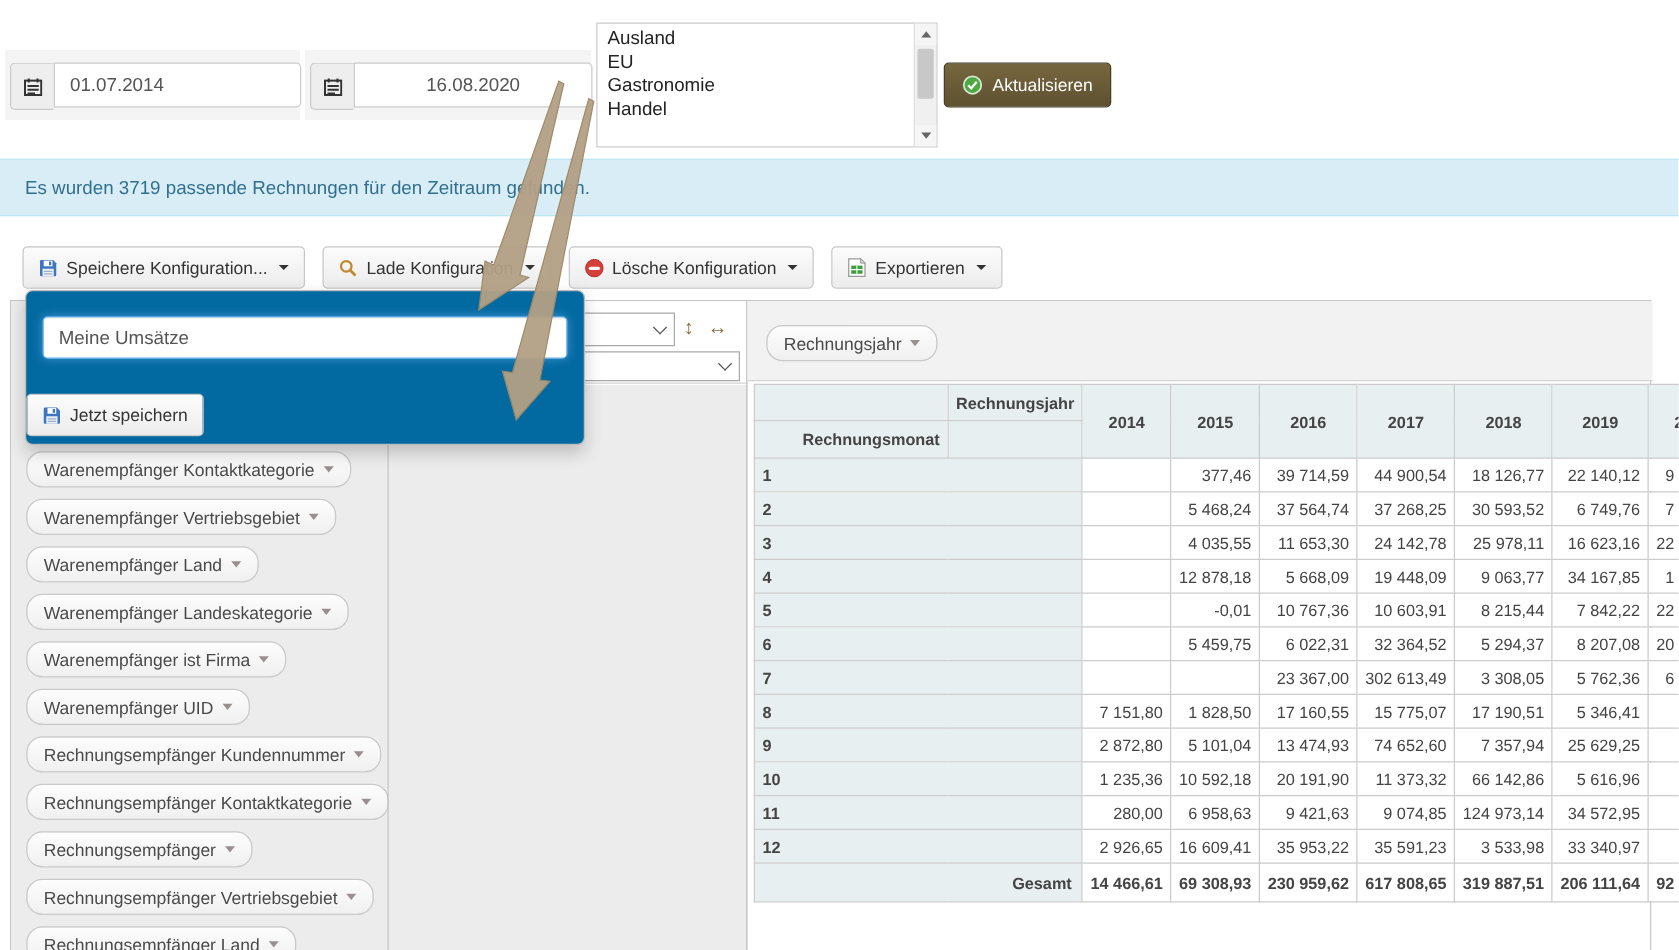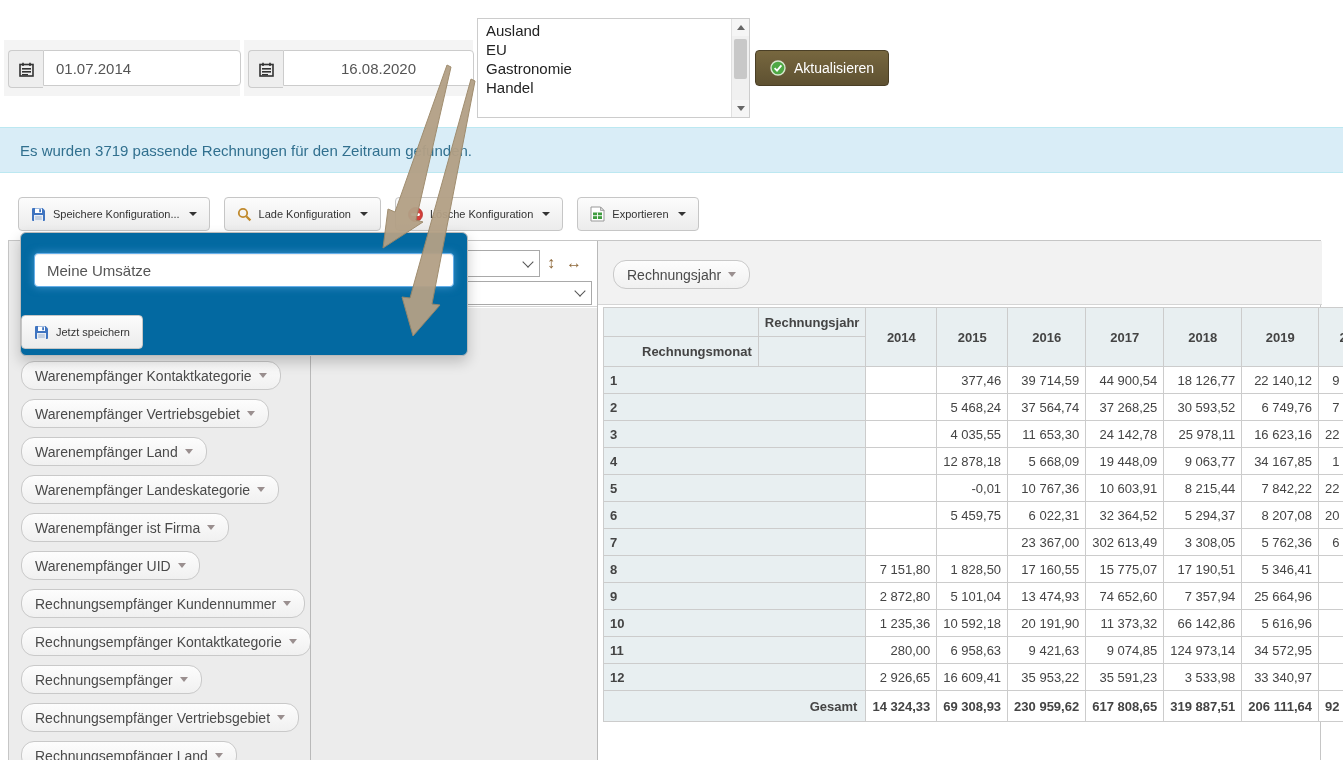--- a/index.html
+++ b/index.html
@@ -31,21 +31,21 @@
   .btn-refresh{display:flex;align-items:center;gap:8px;background:linear-gradient(#77673f,#5e5131);
                border:1px solid #4a3f26;border-radius:4px;color:#fff;font-size:14px;padding:0 14px;height:36px;}
 
   
   .alert{background:#d9edf7;border-top:1px solid #bce8f1;border-bottom:1px solid #bce8f1;
          color:#31708f;font-size:15px;display:flex;align-items:center;padding-left:20px;}
 
   
   .toolbar{display:flex;gap:14px;}
   .btn{display:inline-flex;align-items:center;gap:7px;background:linear-gradient(#fcfcfc,#ececec);
-       border:1px solid #c6c6c6;border-radius:4px;color:#333;font-size:11px;padding:0 12px;height:34px;white-space:nowrap;}
+       border:1px solid #c6c6c6;border-radius:4px;color:#333;font-size:14px;padding:0 12px;height:34px;white-space:nowrap;}
   .caret{width:0;height:0;border-left:4px solid transparent;border-right:4px solid transparent;
          border-top:4px solid #333;margin-left:2px;}
 
   
   .popup{background:#0369a1;border:1px solid #bbb;border-radius:6px;box-shadow:0 6px 14px rgba(0,0,0,.2);z-index:40;}
   .popup-input{position:absolute;left:13px;top:20px;width:420px;height:34px;border:1px solid #66afe9;border-radius:4px;
                font-size:15px;color:#555;padding:0 12px;box-sizing:border-box;font-family:inherit;
                box-shadow:inset 0 1px 1px rgba(0,0,0,.075),0 0 8px rgba(102,175,233,.6);outline:none;}
   .btn-savenow{position:absolute;left:0;top:70px;margin-top:12px;}
 
@@ -399,21 +399,21 @@
           <td class="num">5 346,41</td>
           <td class="num">534,00</td>
         </tr>
         <tr class="drow">
           <td class="lbl" colspan="2">9</td>
           <td class="num">2 872,80</td>
           <td class="num">5 101,04</td>
           <td class="num">13 474,93</td>
           <td class="num">74 652,60</td>
           <td class="num">7 357,94</td>
-          <td class="num">25 664,96</td>
+          <td class="num">25 629,25</td>
           <td class="num"></td>
         </tr>
         <tr class="drow">
           <td class="lbl" colspan="2">10</td>
           <td class="num">1 235,36</td>
           <td class="num">10 592,18</td>
           <td class="num">20 191,90</td>
           <td class="num">11 373,32</td>
           <td class="num">66 142,86</td>
           <td class="num">5 616,96</td>
@@ -434,21 +434,21 @@
           <td class="num">2 926,65</td>
           <td class="num">16 609,41</td>
           <td class="num">35 953,22</td>
           <td class="num">35 591,23</td>
           <td class="num">3 533,98</td>
           <td class="num">33 340,97</td>
           <td class="num"></td>
         </tr>
         <tr class="trow">
           <td class="lbl" colspan="2">Gesamt</td>
-          <td class="num">14 324,33</td>
+          <td class="num">14 466,61</td>
           <td class="num">69 308,93</td>
           <td class="num">230 959,62</td>
           <td class="num">617 808,65</td>
           <td class="num">319 887,51</td>
           <td class="num">206 111,64</td>
           <td class="num">92 201,85</td>
         </tr>
       </tbody>
   </table>
 

